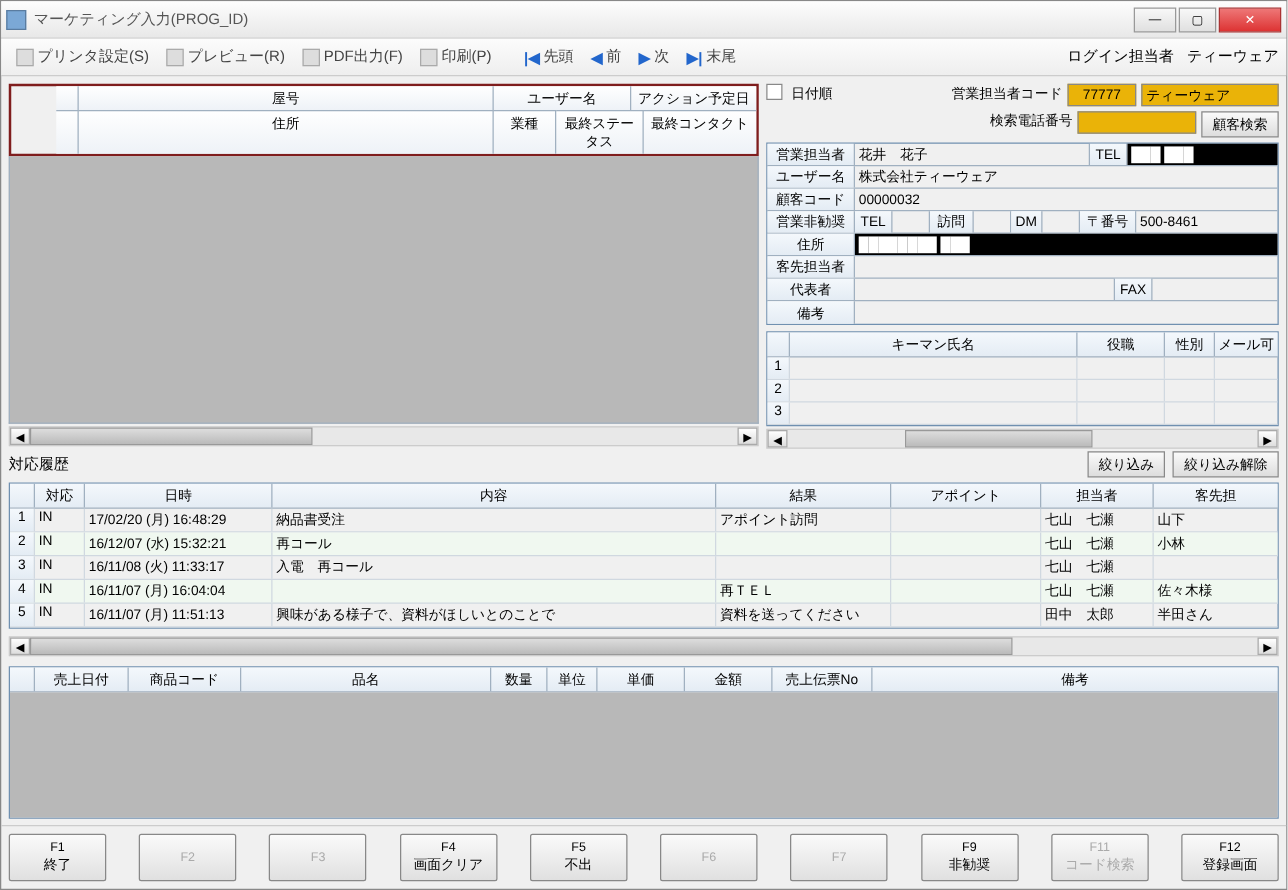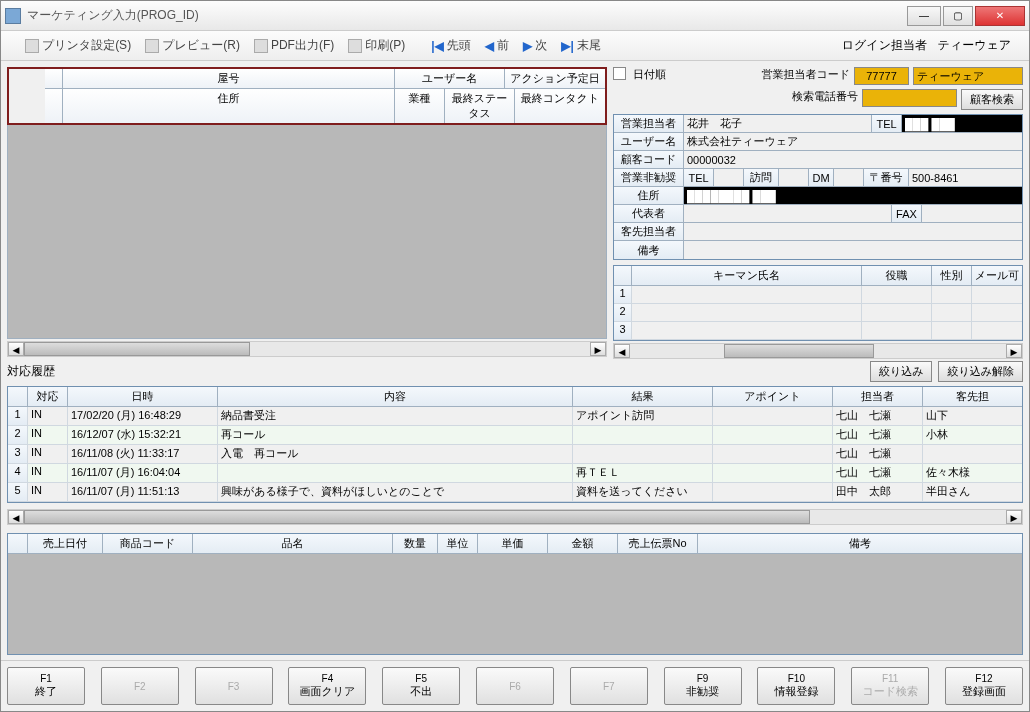--- a/index.html
+++ b/index.html
@@ -8,21 +8,21 @@
 .window { width: 1030px; height: 712px; background: #f0f0f0; border: 1px solid #888; display: flex; flex-direction: column; }
 
 .titlebar { height: 30px; background: linear-gradient(#fdfdfd, #e8e8e8); border-bottom: 1px solid #ccc; display: flex; align-items: center; padding: 0 4px; }
 .titlebar .app-icon { width: 16px; height: 16px; background: #7ba8d6; margin-right: 6px; border: 1px solid #5a7ca0; }
 .titlebar .title-text { flex: 1; color: #555; }
 .winbtns { display: flex; gap: 2px; }
 .winbtn { width: 34px; height: 20px; border: 1px solid #999; background: linear-gradient(#f8f8f8,#e0e0e0); display: flex; align-items: center; justify-content: center; font-size: 10px; cursor: pointer; }
 .winbtn.max { width: 30px; }
 .winbtn.close { width: 50px; background: linear-gradient(#e77,#d33); color: #fff; border-color: #a33; }
 
-.toolbar { height: 30px; background: linear-gradient(#fcfcfc,#eee); border-bottom: 1px solid #ccc; display: flex; align-items: center; padding: 0 18px; gap: 2px; }
+.toolbar { height: 30px; background: linear-gradient(#fcfcfc,#eee); border-bottom: 1px solid #ccc; display: flex; align-items: center; padding: 0 6px; gap: 2px; }
 .tbtn { padding: 3px 6px; display: flex; align-items: center; gap: 3px; cursor: pointer; color: #444; }
 .tbtn .icn { width: 14px; height: 14px; background: #ddd; border: 1px solid #aaa; display: inline-block; }
 .nav-arrow { color: #2266cc; font-weight: bold; }
 .toolbar-spacer { flex: 1; }
 
 .content { flex: 1; padding: 6px; display: flex; flex-direction: column; gap: 4px; overflow: hidden; }
 
 .upper { display: flex; gap: 6px; height: 290px; }
 
 
@@ -217,28 +217,28 @@
             <div class="info-lbl" style="width:25px">DM</div>
             <div class="info-val" style="width:30px"></div>
             <div class="info-lbl" style="width:45px">〒番号</div>
             <div class="info-val" style="flex:1">500-8461</div>
           </div>
           <div class="info-row">
             <div class="info-lbl" style="width:70px">住所</div>
             <div class="info-val black" style="flex:1">████████ ███</div>
           </div>
           <div class="info-row">
+            <div class="info-lbl" style="width:70px">客先担当者</div>
+            <div class="info-val" style="flex:1"></div>
+          </div>
+          <div class="info-row">
             <div class="info-lbl" style="width:70px">代表者</div>
             <div class="info-val" style="flex:1"></div>
             <div class="info-lbl" style="width:30px">FAX</div>
             <div class="info-val" style="width:100px"></div>
-          </div>
-          <div class="info-row">
-            <div class="info-lbl" style="width:70px">客先担当者</div>
-            <div class="info-val" style="flex:1"></div>
           </div>
           <div class="info-row">
             <div class="info-lbl" style="width:70px">備考</div>
             <div class="info-val" style="flex:1"></div>
           </div>
         </div>
 
         <div class="keyman-grid">
           <div class="kg-header">
             <div style="width:18px"></div>
@@ -403,24 +403,20 @@
         <div></div>
       </div>
       <div class="fkey disabled">
         <div class="fnum">F7</div>
         <div></div>
       </div>
       <div class="fkey">
         <div class="fnum">F9</div>
         <div>非勧奨</div>
       </div>
-      <div class="fkey">
-        <div class="fnum">F10</div>
-        <div>情報登録</div>
-      </div>
       <div class="fkey disabled">
         <div class="fnum">F11</div>
         <div>コード検索</div>
       </div>
       <div class="fkey">
         <div class="fnum">F12</div>
         <div>登録画面</div>
       </div>
     </div>
 

